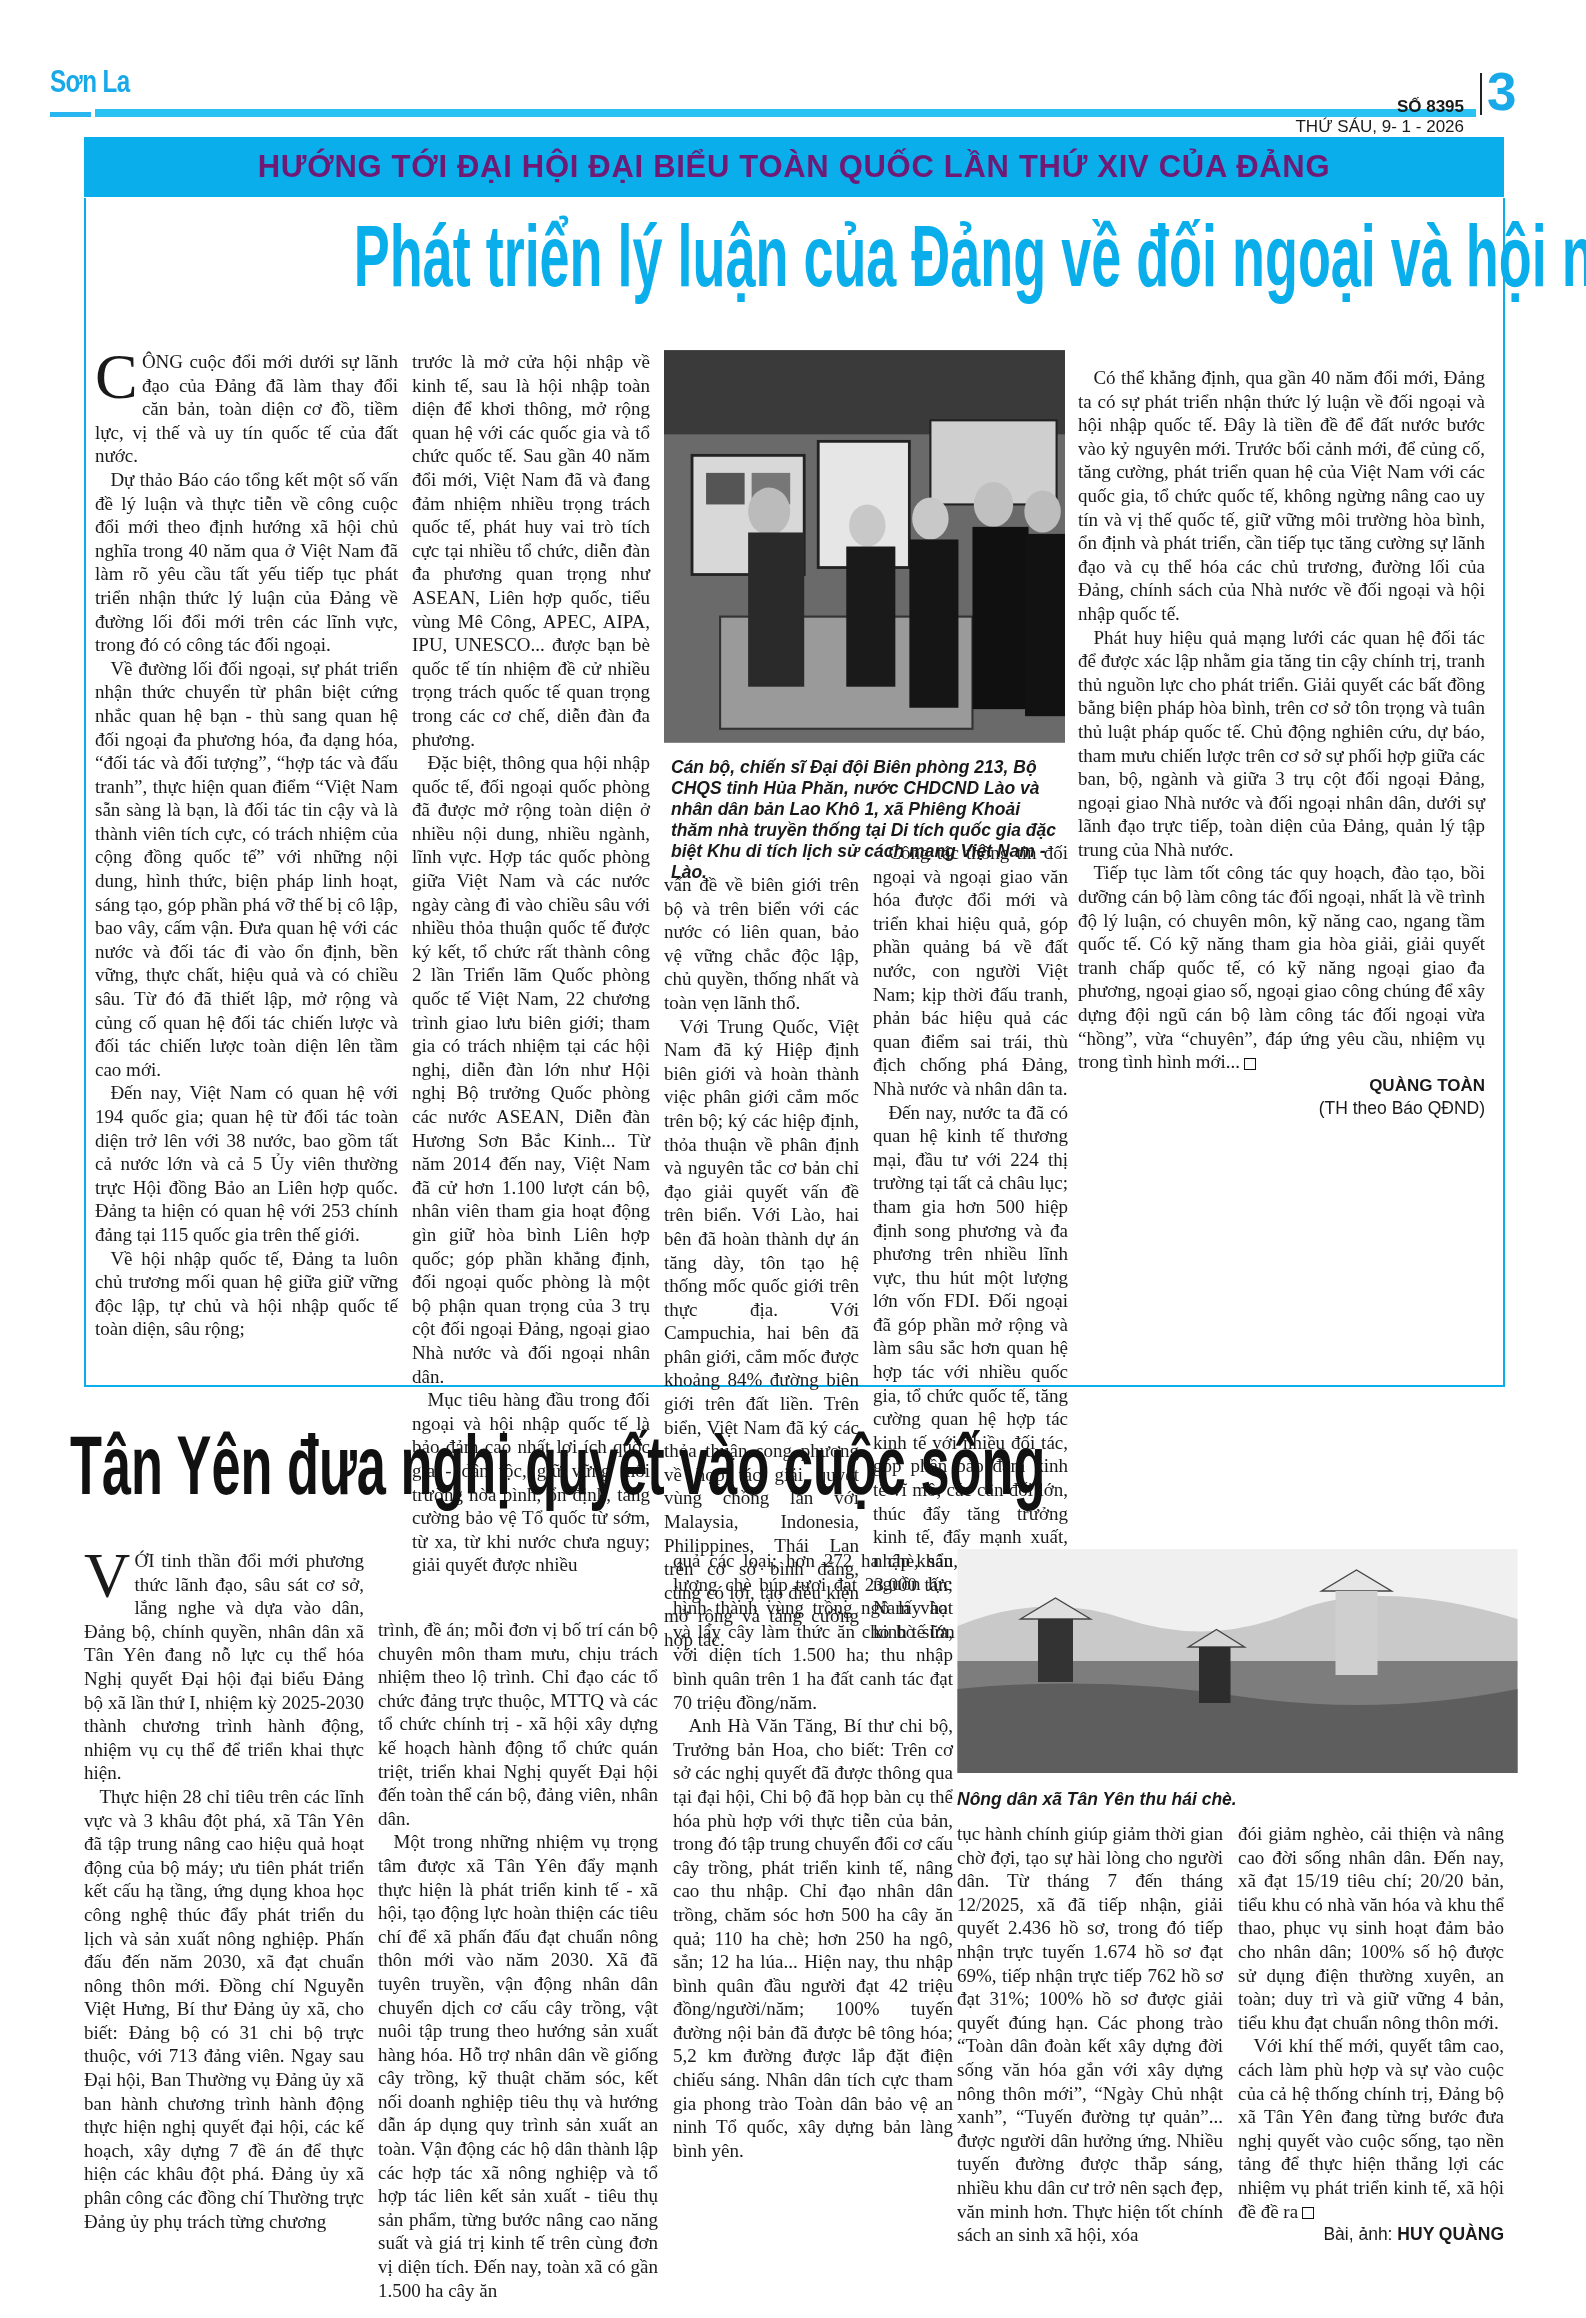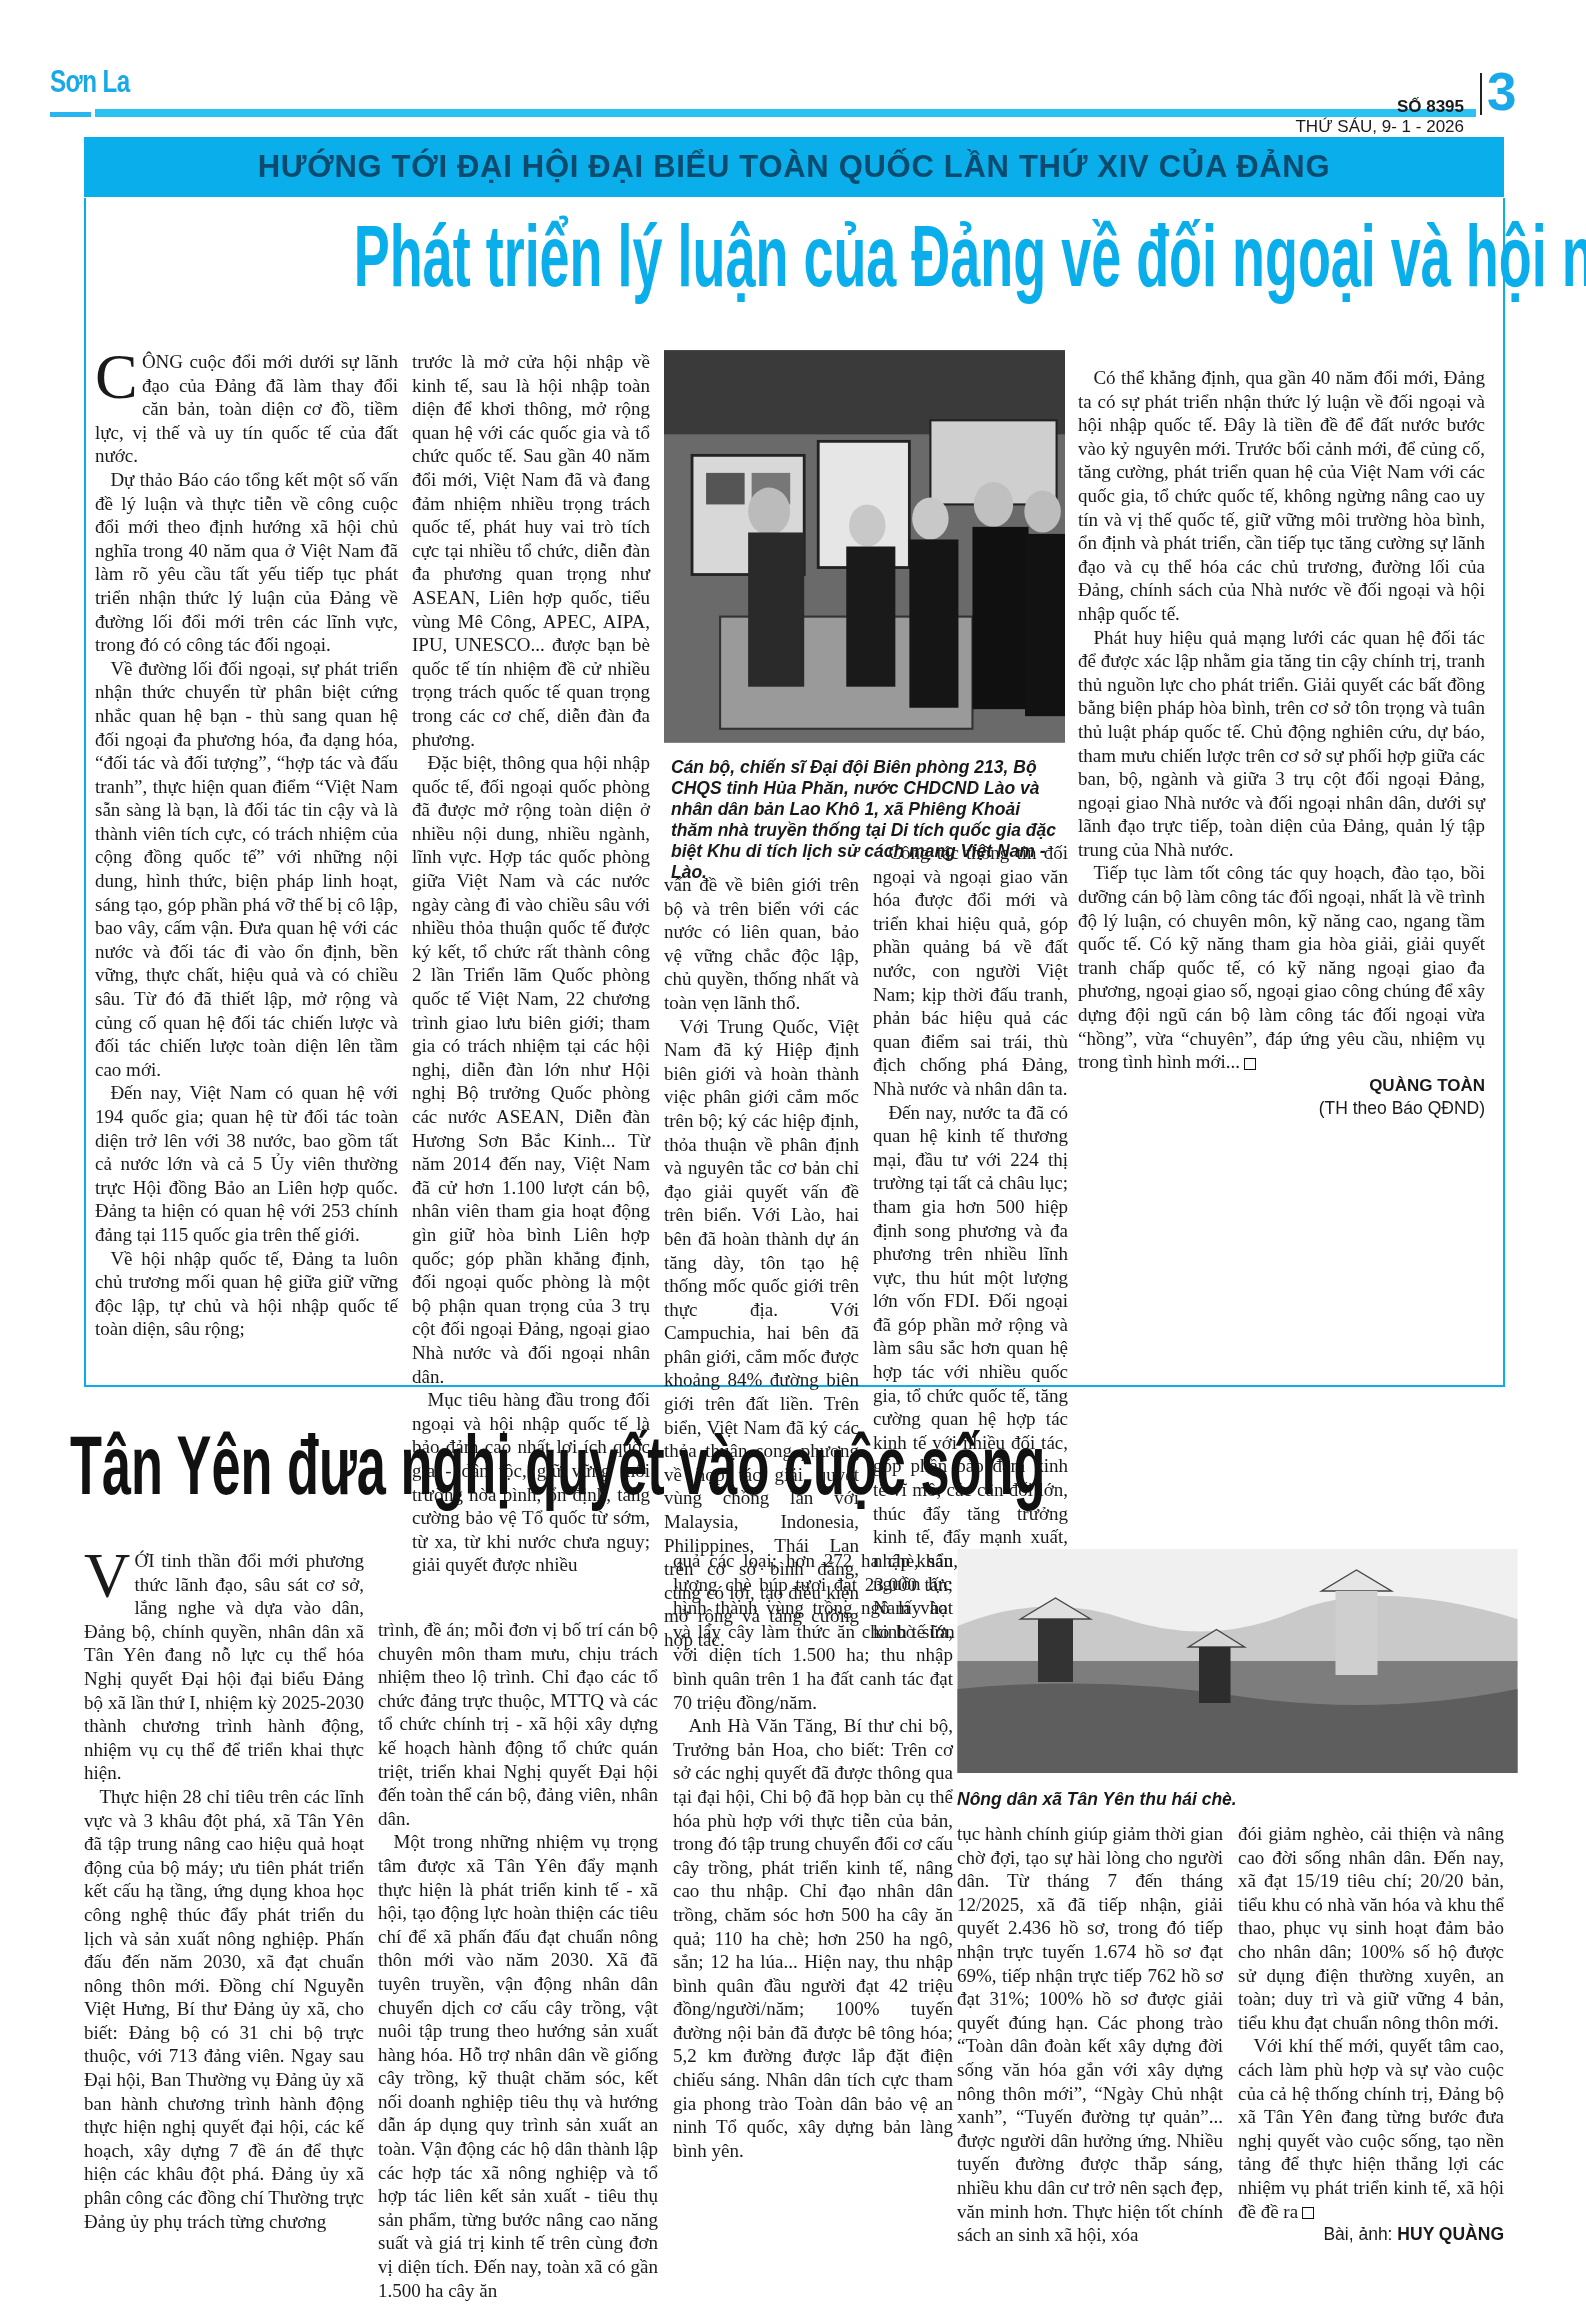--- a/index.html
+++ b/index.html
@@ -8,21 +8,21 @@
   
   .mast-name{left:50px;top:64px;font-family:"Liberation Sans",sans-serif;font-weight:bold;font-size:31px;color:#1aa9e8;letter-spacing:-0.7px;transform:scaleX(0.78);transform-origin:left top;}
   .mast-rule-short{left:50px;top:112px;width:41px;height:4.9px;background:#29b6f0;}
   .mast-rule-long{left:95px;top:109px;width:1381px;height:7.7px;background:#29c2f2;}
   .issue{right:123px;top:73px;text-align:right;font-family:"Liberation Sans",sans-serif;font-size:17px;line-height:19.6px;margin-top:24px;}
   .issue .num{font-weight:bold;}
   .issue-sep{left:1480px;top:73px;width:2.1px;height:42px;background:#222;}
   .page-num{left:1487px;top:64px;font-family:"Liberation Sans",sans-serif;font-weight:bold;font-size:53px;line-height:56px;color:#1aa9e8;}
   
   .banner{left:84px;top:137px;width:1420px;height:60px;background:#0aaeea;display:flex;align-items:center;justify-content:center;}
-  .banner span{font-family:"Liberation Sans",sans-serif;font-weight:bold;color:#0c4a6e;font-size:31px;letter-spacing:0.7px;}
+  .banner span{font-family:"Liberation Sans",sans-serif;font-weight:bold;color:#701a75;font-size:31px;letter-spacing:0.7px;}
   .frame{left:84px;top:198px;width:1417px;height:1187px;border-left:2.1px solid #0aaeea;border-right:2.1px solid #0aaeea;border-bottom:2.8px solid #0aaeea;}
   .headline1{left:84px;top:207px;width:1420px;text-align:center;font-family:"Liberation Sans",sans-serif;font-weight:bold;font-size:87px;line-height:98px;color:#0aaeea;white-space:nowrap;transform:scaleX(0.62);transform-origin:center top;}
   
   .col{position:absolute;font-size:19px;line-height:23.6px;text-align:justify;hyphens:auto;}
   .col p{margin:0;text-indent:15.4px;}
   .col p.first{text-indent:0;}
   .dropcap{float:left;font-size:64px;line-height:52px;padding-right:4.2px;margin-top:1.4px;font-family:"Liberation Serif",serif;}
   .photo{position:absolute;overflow:hidden;}
   .caption{position:absolute;font-family:"Liberation Sans",sans-serif;font-style:italic;font-weight:bold;font-size:17.5px;line-height:21px;}
   .byline{font-family:"Liberation Sans",sans-serif;font-weight:bold;font-size:17px;text-align:right;}

